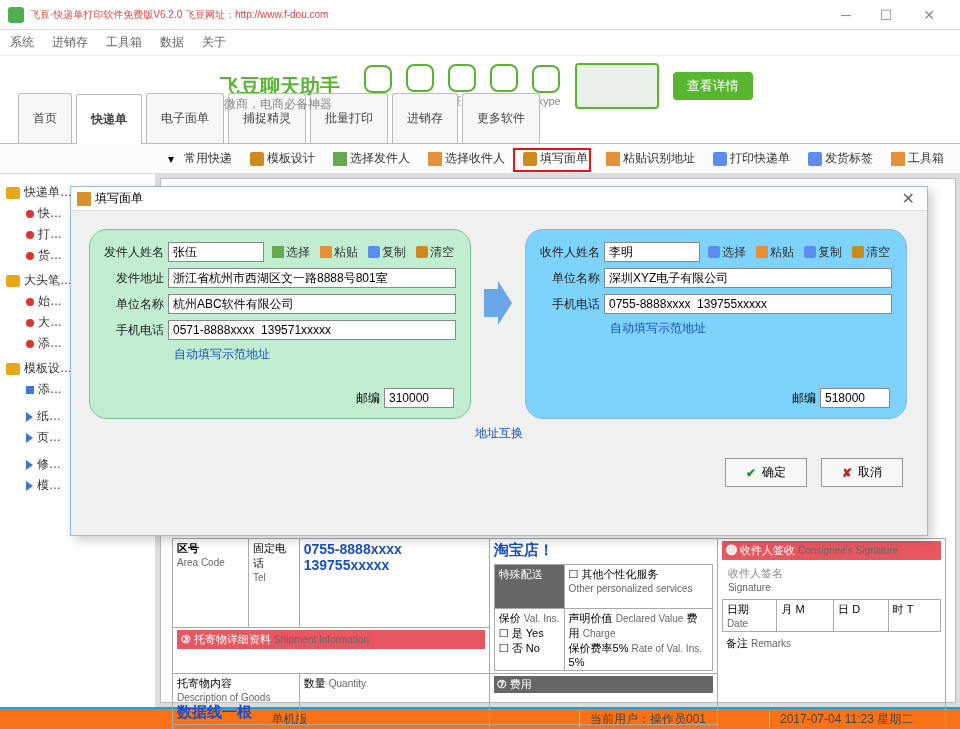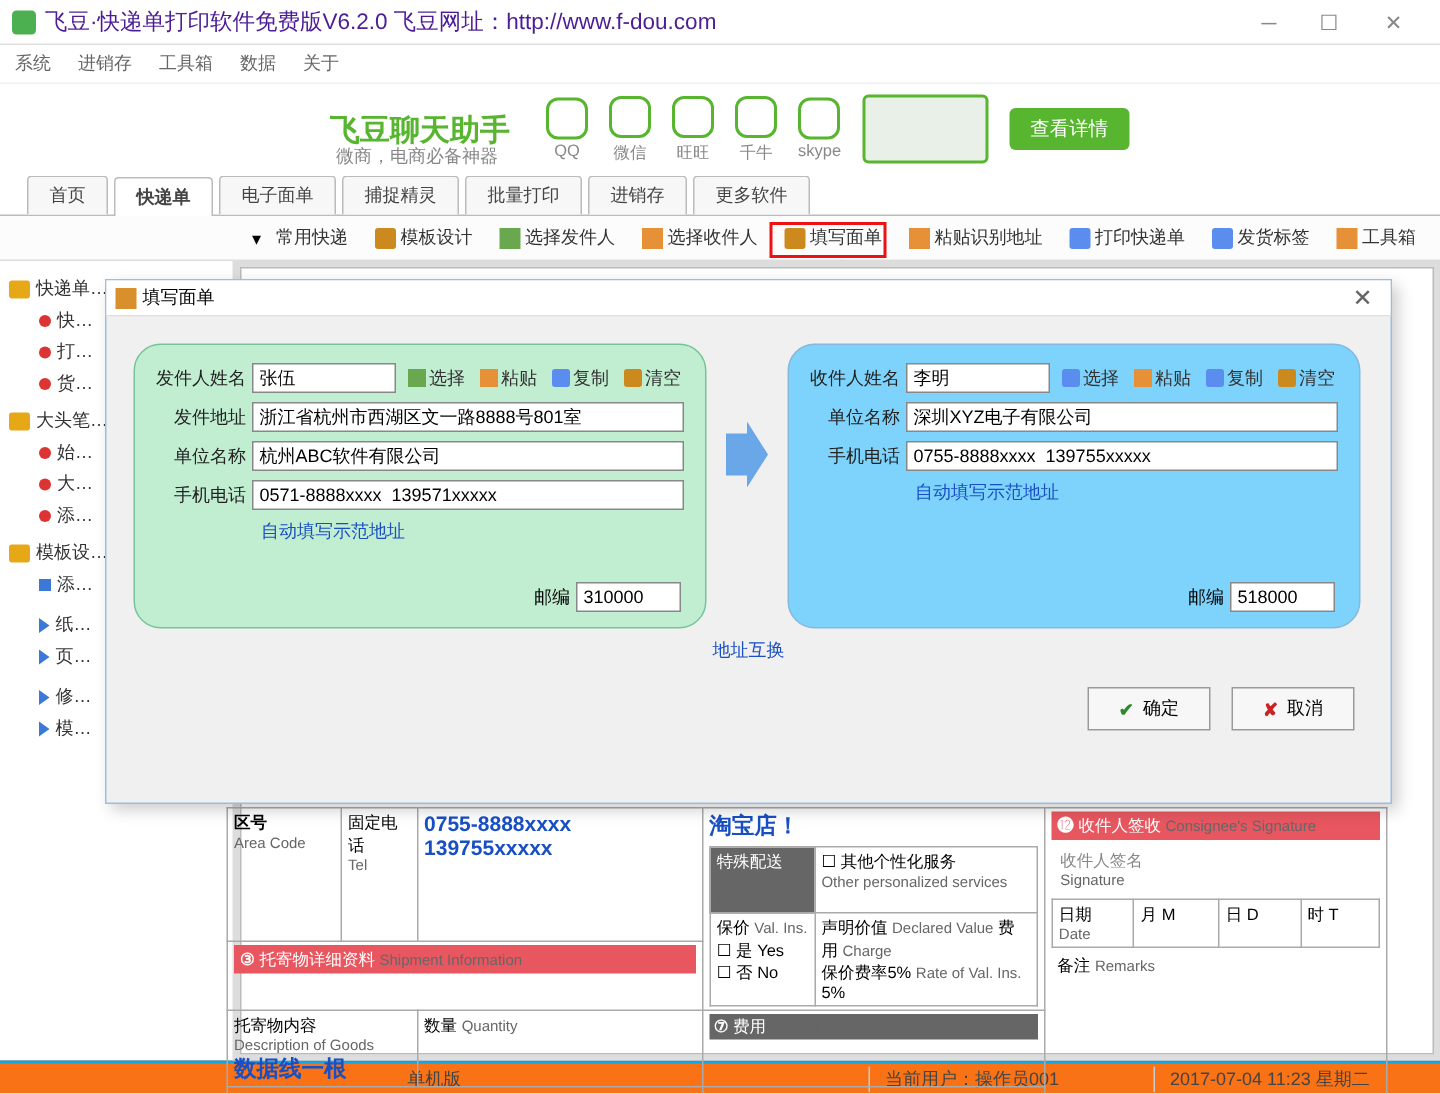--- a/index.html
+++ b/index.html
@@ -1,38 +1,38 @@
 <!DOCTYPE html>
 <html><head>
 <meta charset="utf-8">
 <style>
 * { box-sizing: border-box; margin: 0; padding: 0; font-family: "Microsoft YaHei", SimSun, sans-serif; }
 body { width: 960px; height: 729px; background: #fff; overflow: hidden; position: relative; font-size: 12px; }
 
 .titlebar { height: 30px; background: #fff; border-bottom: 1px solid #ddd; display: flex; align-items: center; padding: 0 8px; }
 .titlebar .icon { width: 16px; height: 16px; background: #4caf50; border-radius: 3px; margin-right: 6px; }
-.titlebar .title { color: #4c1d95; font-size: 15px; flex: 1; }
+.titlebar .title { color: #ef4444; font-size: 10px; flex: 1; }
 .winbtns { display: flex; gap: 0; }
 .winbtn { width: 40px; height: 30px; display: flex; align-items: center; justify-content: center; color: #888; font-size: 14px; }
 .winbtn.close { width: 46px; }
 
 .menubar { height: 26px; background: #fff; display: flex; align-items: center; padding: 0 10px; gap: 18px; color: #666; border-bottom: 1px solid #f0f0f0; }
 .menubar span { font-size: 12px; }
 
 .banner { height: 60px; display: flex; align-items: center; padding: 0 20px 0 220px; gap: 14px; background: #fff; }
 .banner-title { font-size: 20px; color: #58b530; font-weight: bold; margin-right: 10px; }
 .banner-sub { font-size: 12px; color: #888; position: absolute; left: 224px; top: 96px; }
 .bicon { display: flex; flex-direction: column; align-items: center; gap: 2px; }
 .bicon .ic { width: 28px; height: 28px; border: 2px solid #58b530; border-radius: 8px; }
 .bicon .lbl { font-size: 11px; color: #888; }
 .thumb { width: 84px; height: 46px; border: 2px solid #58b530; border-radius: 4px; background: #e8f0e8; }
 .banner-btn { background: #58b530; color: #fff; padding: 5px 14px; border-radius: 4px; font-size: 13px; }
 
 .tabs { display: flex; align-items: flex-end; padding: 0 18px; height: 28px; border-bottom: 1px solid #bbb; }
-.tab { border: 1px solid #bbb; border-bottom: none; padding: 4px 14px; margin-right: 4px; background: #f7f7f7; font-size: 12px; color: #444; border-radius: 3px 3px 0 0; }
+.tab { border: 1px solid #bbb; border-bottom: none; padding: 16px 14px; margin-right: 4px; background: #f7f7f7; font-size: 12px; color: #444; border-radius: 3px 3px 0 0; }
 .tab.active { background: #fff; font-weight: bold; position: relative; top: 1px; }
 
 .toolbar { height: 30px; display: flex; align-items: center; padding: 0 8px 0 170px; gap: 2px; border-bottom: 1px solid #ddd; background: #fcfcfc; }
 .tbtn { display: flex; align-items: center; gap: 3px; padding: 3px 8px; font-size: 12px; color: #333; white-space: nowrap; }
 .tbtn .ti { width: 14px; height: 14px; display: inline-block; }
 .ti-green { background: #6aa84f; }
 .ti-blue { background: #5b8def; border-radius: 2px; }
 .ti-orange { background: #e69138; }
 .ti-pen { background: #cc8a1e; border-radius: 2px; }
 .highlight-box { position: absolute; border: 2px solid #e11; left: 513px; top: 148px; width: 78px; height: 24px; pointer-events: none; }
@@ -80,21 +80,21 @@
 .mid-arrow svg polygon { fill: #6aa7e8; }
 
 .swap { text-align: center; color: #1a4fc4; font-size: 12px; margin-top: 2px; }
 
 .modal-btns { display: flex; justify-content: flex-end; gap: 14px; padding: 16px 24px 0; }
 .btn { border: 1px solid #999; background: #f7f7f7; padding: 5px 20px; font-size: 12px; display: flex; align-items: center; gap: 6px; }
 .chk-green { color: #2a8a2a; font-weight: bold; }
 .x-red { color: #c22; font-weight: bold; }
 
 
-.tpl { position: absolute; left: 151px; top: 364px; width: 774px; height: 150px; font-size: 11px; }
+.tpl { position: absolute; left: 172px; top: 364px; width: 774px; height: 150px; font-size: 11px; }
 .tpl .red-band { background: #e85760; color: #fff; padding: 2px 4px; }
 .tpl .blu { color: #184fc4; font-weight: bold; }
 .tpl table { border-collapse: collapse; width: 100%; }
 .tpl td { border: 1px solid #aaa; padding: 2px 4px; vertical-align: top; }
 .tpl .sm { font-size: 10px; color: #666; margin-top: 12px; }
 </style>
 </head>
 <body>
 
 <div class="titlebar">

